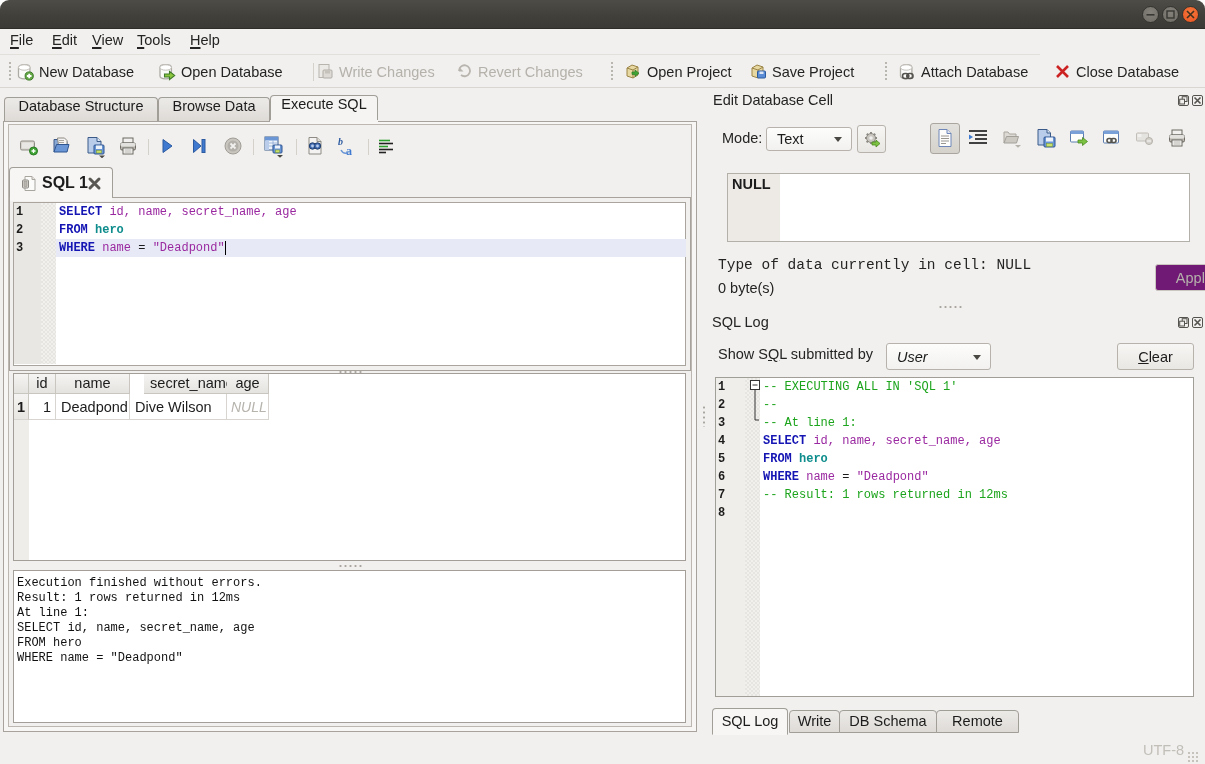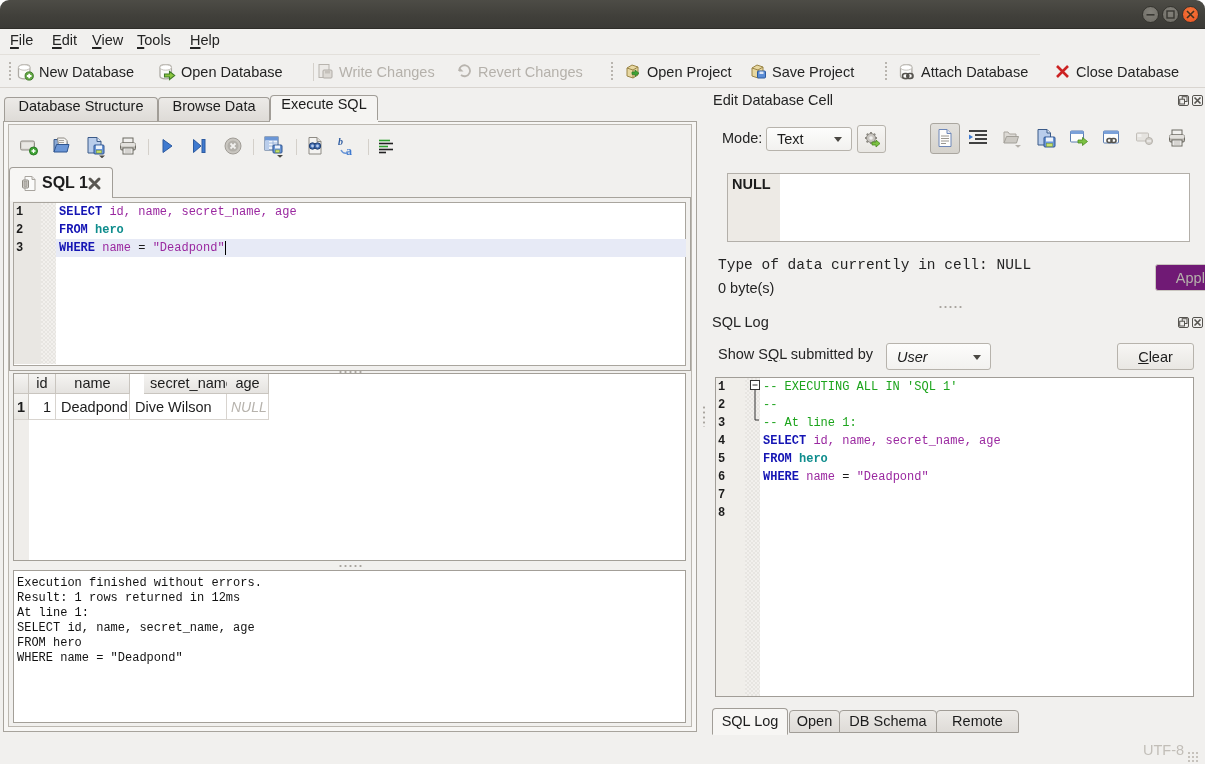--- a/index.html
+++ b/index.html
@@ -430,21 +430,22 @@
       <rect x="2.5" y="2.5" width="9" height="9" fill="#fff" stroke="#333"></rect>
       <path d="M4.5 7 h5" stroke="#333"></path>
       <path d="M7 11.5 V42 h4" fill="none" stroke="#333"></path>
     </svg>
   <div class="logline cmt" style="top:0px">-- EXECUTING ALL IN 'SQL 1'</div>
   <div class="logline cmt" style="top:18px">--</div>
   <div class="logline cmt" style="top:36px">-- At line 1:</div>
   <div class="logline" style="top:54px"><span class="kw">SELECT</span> <span class="idn">id, name, secret_name, age</span></div>
   <div class="logline" style="top:72px"><span class="kw">FROM</span> <span class="tbl">hero</span></div>
   <div class="logline" style="top:90px"><span class="kw">WHERE</span> <span class="idn">name</span> = <span class="idn">"Deadpond"</span></div>
+  <div class="logline cmt" style="top:108px">-- Result: 1 rows returned in 12ms</div>
 </div>
 
 <div class="abs btab active" style="left:712px;top:708px;width:76px;height:27px;padding-top:4px;">SQL Log</div>
-<div class="abs btab" style="left:789px;top:710px;width:51px;height:23px;padding-top:2px;">Open</div>
+<div class="abs btab" style="left:789px;top:710px;width:51px;height:23px;padding-top:2px;">Write</div>
 <div class="abs btab" style="left:839px;top:710px;width:98px;height:23px;padding-top:2px;">DB Schema</div>
 <div class="abs btab" style="left:936px;top:710px;width:83px;height:23px;padding-top:2px;">Remote</div>
 
 <div class="abs" style="left:1143px;top:742px;font-size:14.5px;color:#c2beb8;">UTF-8</div>
 <div class="abs" style="left:1187px;top:751px;width:12px;height:12px;background-image:radial-gradient(circle,#c6c2bc 0.9px,transparent 1.1px);background-size:4px 4px;"></div>
 
 </body></html>

